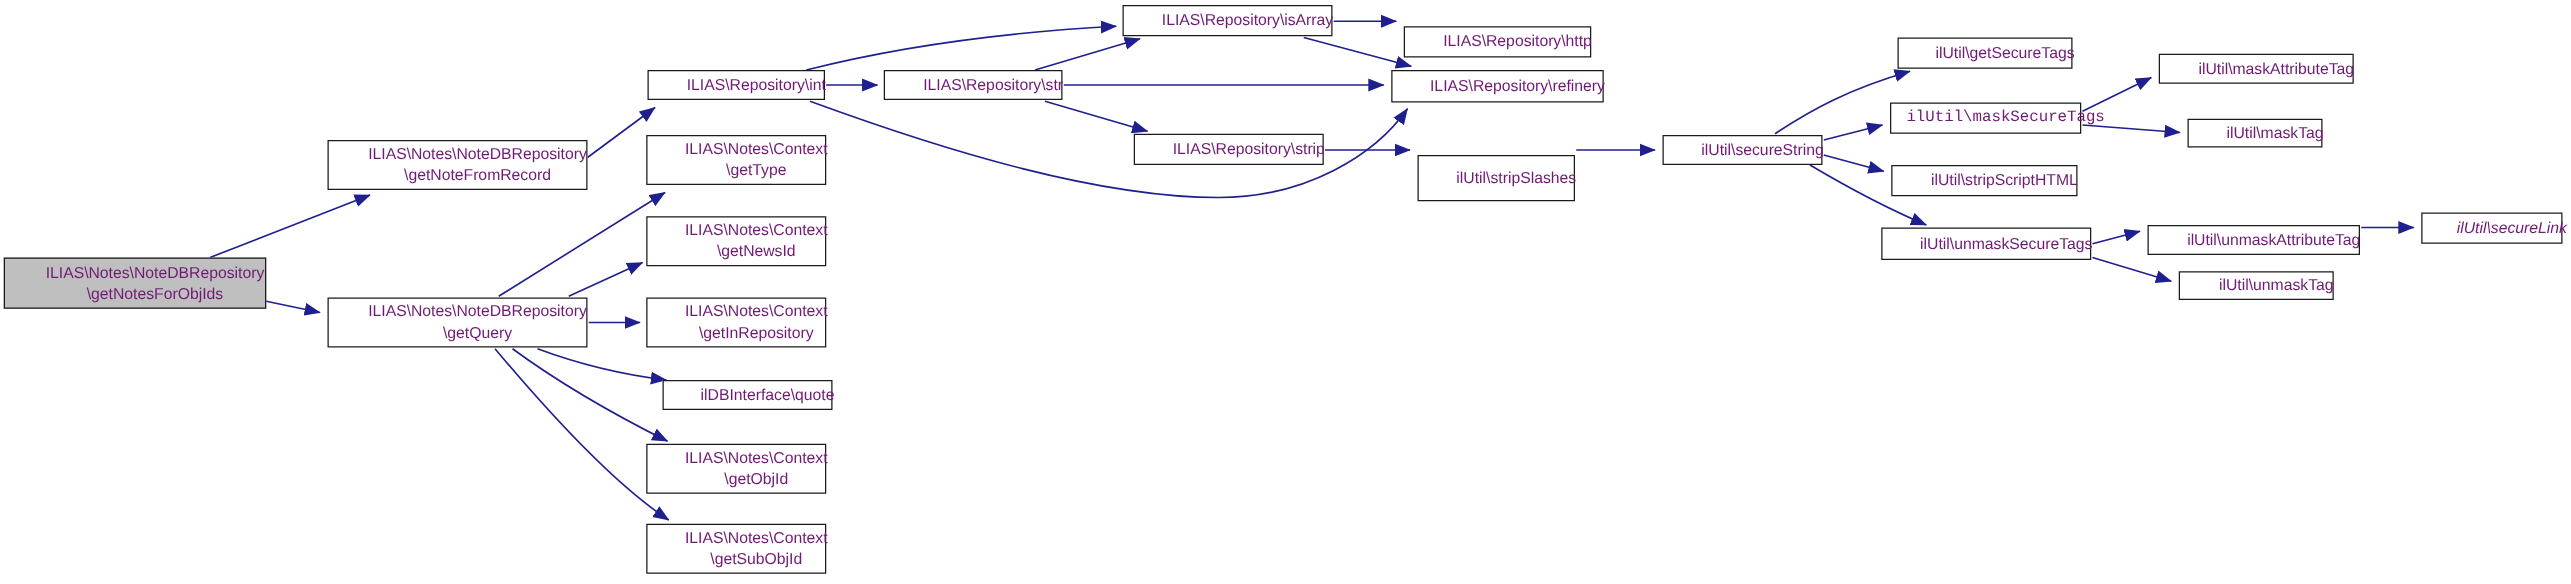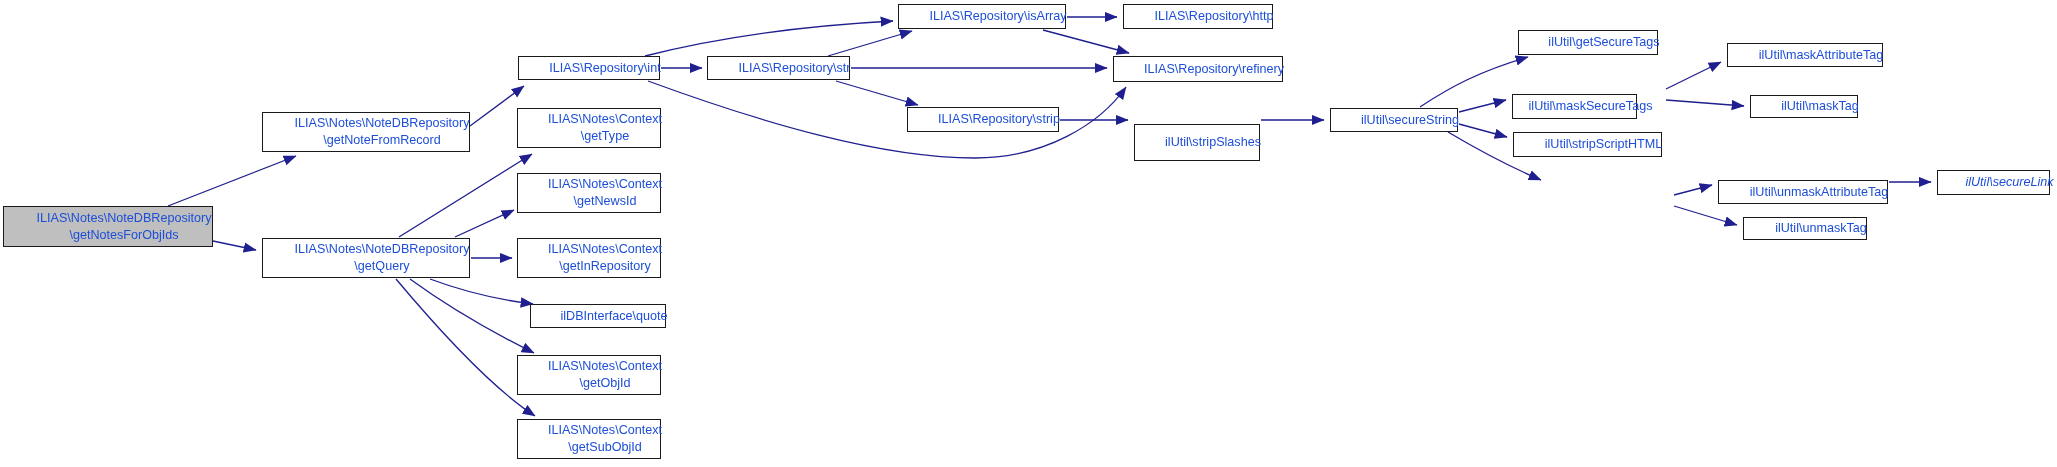--- a/index.html
+++ b/index.html
@@ -29,21 +29,21 @@
     box-sizing: border-box;
     background: #ffffff;
     border: 1px solid #1a1a1a;
     display: flex;
     flex-direction: column;
     align-items: center;
     justify-content: center;
     text-align: center;
     font-size: 12.6px;
     line-height: 17px;
-    color: #1d4ed8;
+    color: #701a75;
     white-space: nowrap;
     cursor: pointer;
     padding-left: 32px;
   }
   .node.root {
     background: #bfbfbf;
   }
   .lbl {
     display: block;
   }
@@ -128,40 +128,43 @@
     </div>
     <div class="node" style="left: 707px; top: 56px; width: 143px; height: 24px;">
       <span class="lbl">ILIAS\Repository\str</span>
     </div>
     <div class="node" style="left: 898px; top: 4px; width: 168px; height: 25px;">
       <span class="lbl">ILIAS\Repository\isArray</span>
     </div>
     <div class="node" style="left: 907px; top: 107px; width: 152px; height: 25px;">
       <span class="lbl">ILIAS\Repository\strip</span>
     </div>
-    <div class="node" style="left: 1123px; top: 4px; width: 150px; height: 25px;">
+    <div class="node" style="left: 1123px; top: 21px; width: 150px; height: 25px;">
       <span class="lbl">ILIAS\Repository\http</span>
     </div>
     <div class="node" style="left: 1113px; top: 56px; width: 170px; height: 26px;">
       <span class="lbl">ILIAS\Repository\refinery</span>
     </div>
     <div class="node" style="left: 1134px; top: 124px; width: 126px; height: 37px;">
       <span class="lbl">ilUtil\stripSlashes</span>
     </div>
     <div class="node" style="left: 1330px; top: 108px; width: 128px; height: 24px;">
       <span class="lbl">ilUtil\secureString</span>
     </div>
     <div class="node" style="left: 1518px; top: 30px; width: 140px; height: 25px;">
       <span class="lbl">ilUtil\getSecureTags</span>
     </div>
-    <div class="node" style="left: 1512px; top: 94px; width: 125px; height: 25px;">
+    <div class="node" style="left: 1512px; top: 82px; width: 153px; height: 25px; font-family: Liberation Mono, monospace;">
       <span class="lbl">ilUtil\maskSecureTags</span>
     </div>
     <div class="node" style="left: 1513px; top: 132px; width: 149px; height: 25px;">
       <span class="lbl">ilUtil\stripScriptHTML</span>
+    </div>
+    <div class="node" style="left: 1505px; top: 182px; width: 168px; height: 26px;">
+      <span class="lbl">ilUtil\unmaskSecureTags</span>
     </div>
     <div class="node" style="left: 1727px; top: 43px; width: 156px; height: 24px;">
       <span class="lbl">ilUtil\maskAttributeTag</span>
     </div>
     <div class="node" style="left: 1750px; top: 95px; width: 108px; height: 23px;">
       <span class="lbl">ilUtil\maskTag</span>
     </div>
     <div class="node" style="left: 1718px; top: 180px; width: 170px; height: 24px;">
       <span class="lbl">ilUtil\unmaskAttributeTag</span>
     </div>

